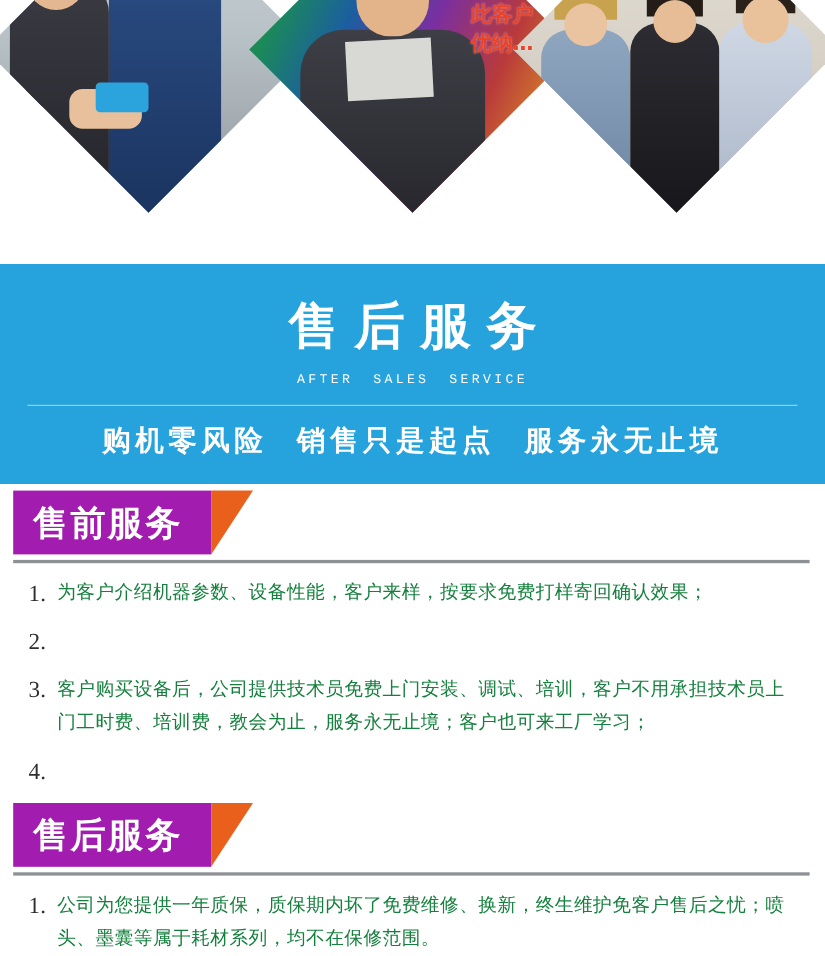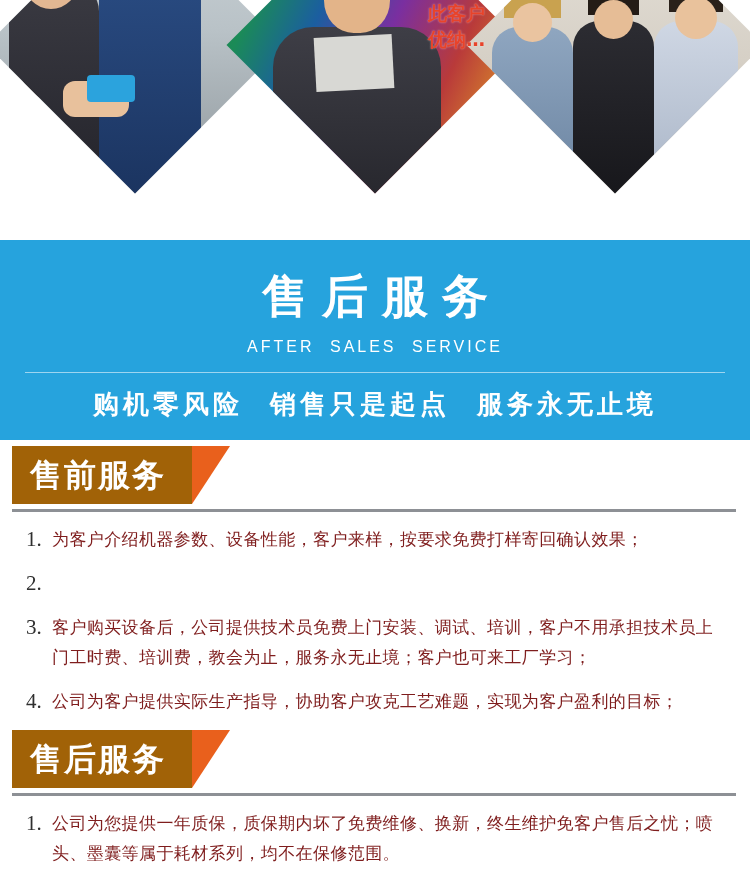--- a/index.html
+++ b/index.html
@@ -186,24 +186,24 @@
   }
   .banner-title {
     font-size: 46px;
     font-weight: bold;
     letter-spacing: 14px;
     padding-top: 26px;
     font-family: "DejaVu Sans", sans-serif;
     text-indent: 14px;
   }
   .banner-sub {
-    font-size: 16px;
+    font-size: 12px;
     letter-spacing: 3px;
     margin-top: 10px;
-    font-family: Liberation Sans, sans-serif;
+    font-family: Liberation Mono, monospace;
     word-spacing: 8px;
   }
   .banner-rule {
     width: 700px;
     height: 1px;
     background: rgba(255,255,255,0.55);
     margin: 16px auto 0 auto;
   }
   .banner-slogan {
     font-size: 26px;
@@ -216,21 +216,21 @@
 
   
   .section-head {
     position: relative;
     height: 62px;
     margin-top: 6px;
   }
   .tag {
     position: relative;
     display: inline-block;
-    background: #a16207;
+    background: #a21caf;
     color: #ffffff;
     font-size: 32px;
     font-weight: bold;
     letter-spacing: 2px;
     padding: 8px 26px 8px 18px;
     margin-left: 12px;
     font-family: "DejaVu Sans", sans-serif;
     line-height: 42px;
   }
   .tag::after {
@@ -266,21 +266,21 @@
     color: #2f2f2f;
     font-size: 21px;
     font-family: "Liberation Serif", serif;
     width: 26px;
     flex: 0 0 26px;
     line-height: 30px;
   }
   .list-text {
     font-size: 17px;
     line-height: 30px;
-    color: #7f1d1d;
+    color: #15803d;
     font-family: "DejaVu Sans", sans-serif;
     letter-spacing: 0.4px;
   }
 </style>
 </head>
 <body>
 
 <div class="photo-strip">
   <div class="diamond d1">
     <div class="inner photo1">
@@ -332,21 +332,20 @@
   </div>
   <div class="list-item">
     <span class="list-num">2.</span>
   </div>
   <div class="list-item">
     <span class="list-num">3.</span>
     <span class="list-text">客户购买设备后，公司提供技术员免费上门安装、调试、培训，客户不用承担技术员上门工时费、培训费，教会为止，服务永无止境；客户也可来工厂学习；</span>
   </div>
   <div class="list-item">
     <span class="list-num">4.</span>
-    <span class="list-text">公司为客户提供实际生产指导，协助客户攻克工艺难题，实现为客户盈利的目标；</span>
   </div>
 </div>
 
 <div class="section-head section-after-head">
   <span class="tag">售后服务</span>
   <span class="tag-underline"></span>
 </div>
 <div class="list section-after">
   <div class="list-item">
     <span class="list-num">1.</span>

